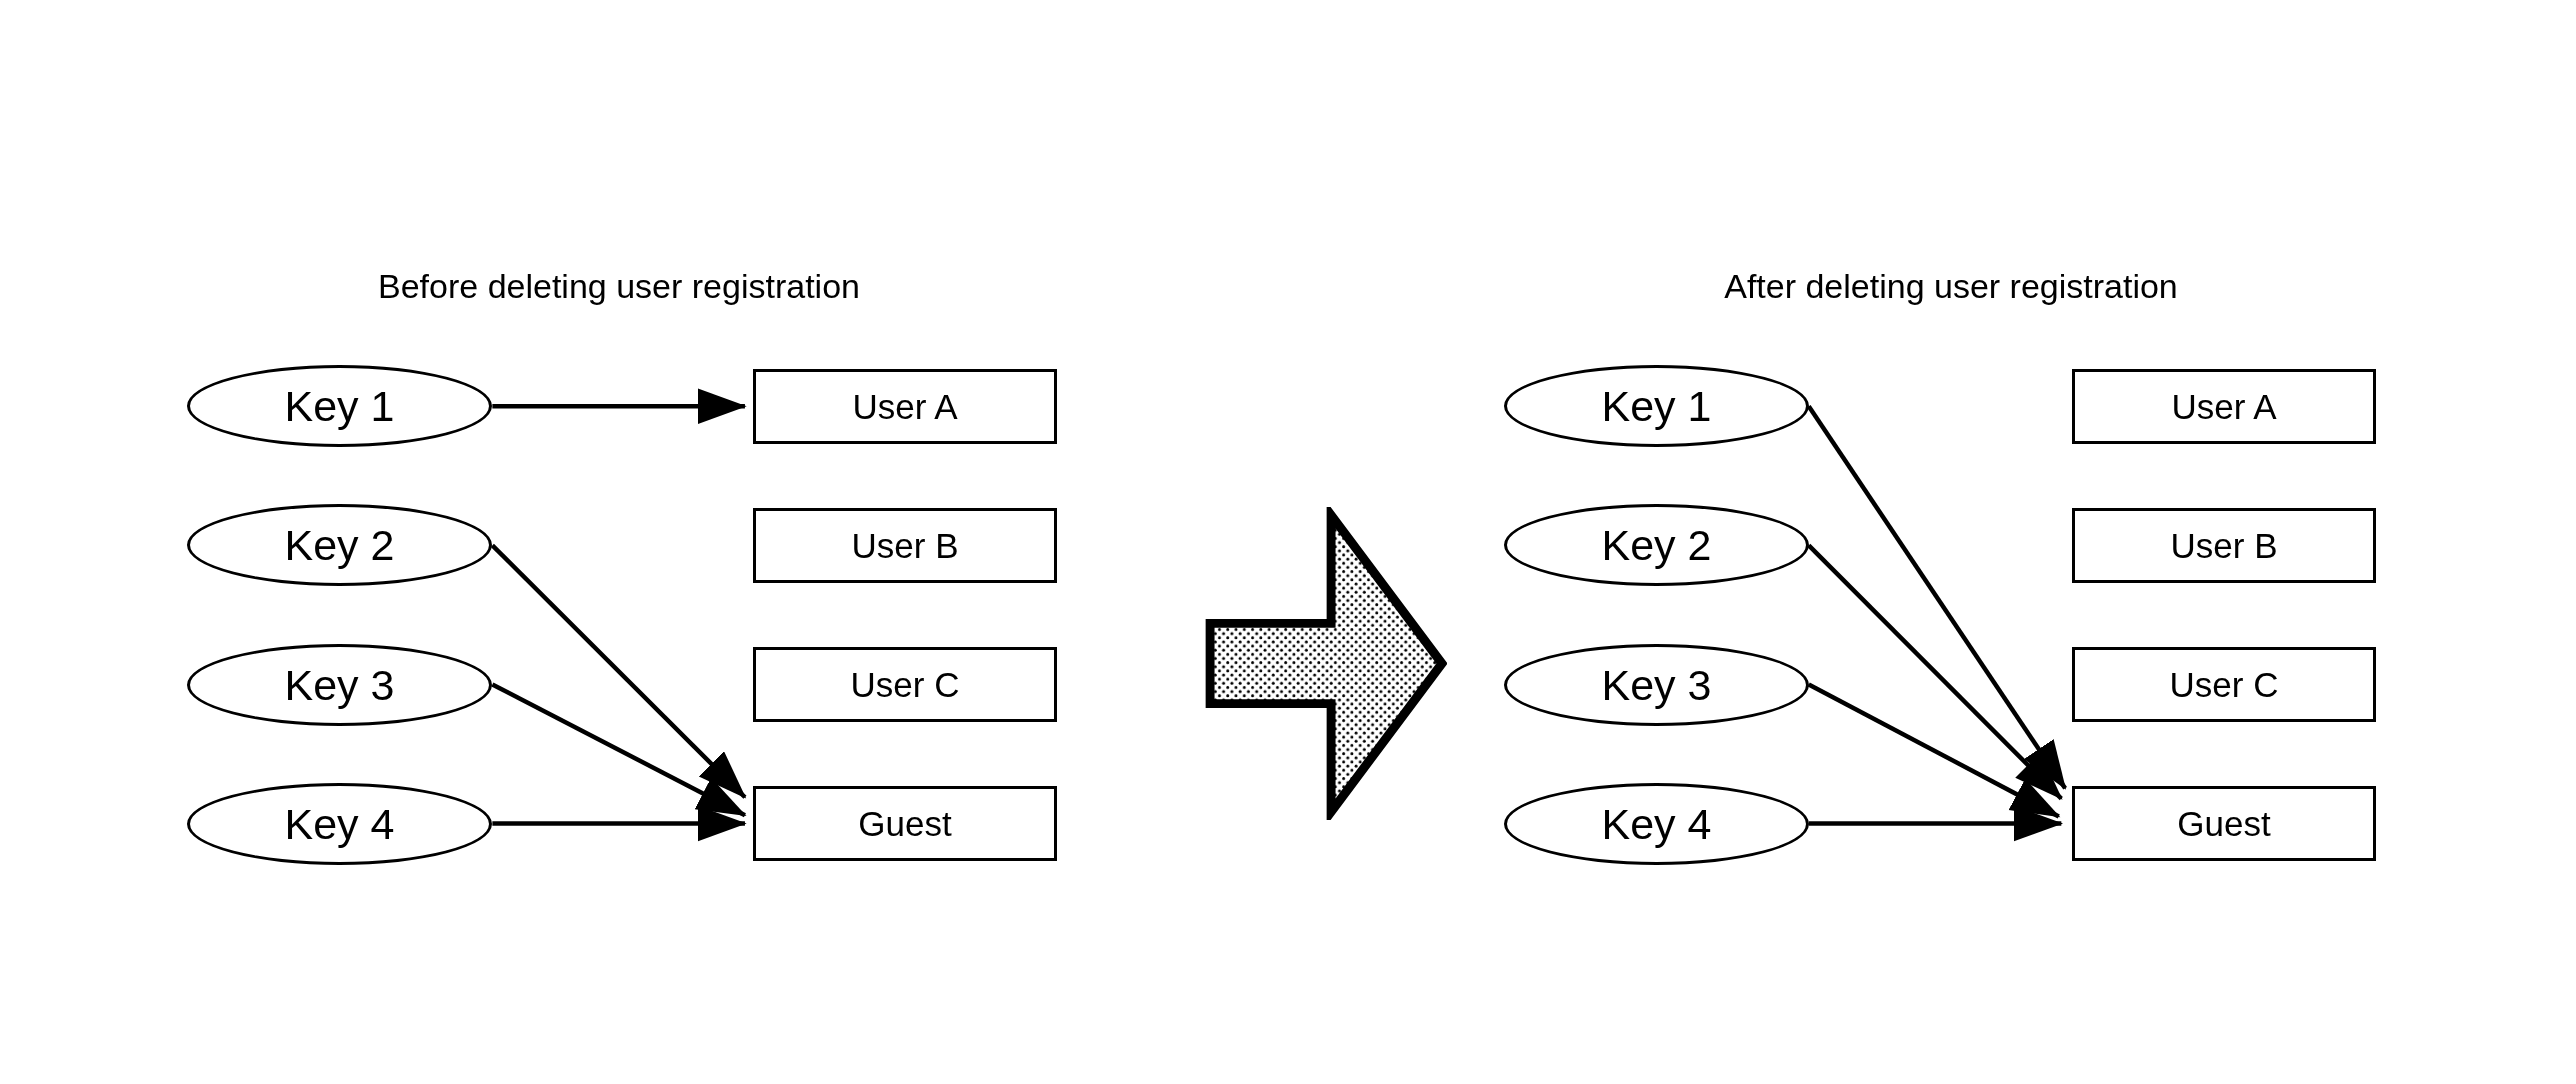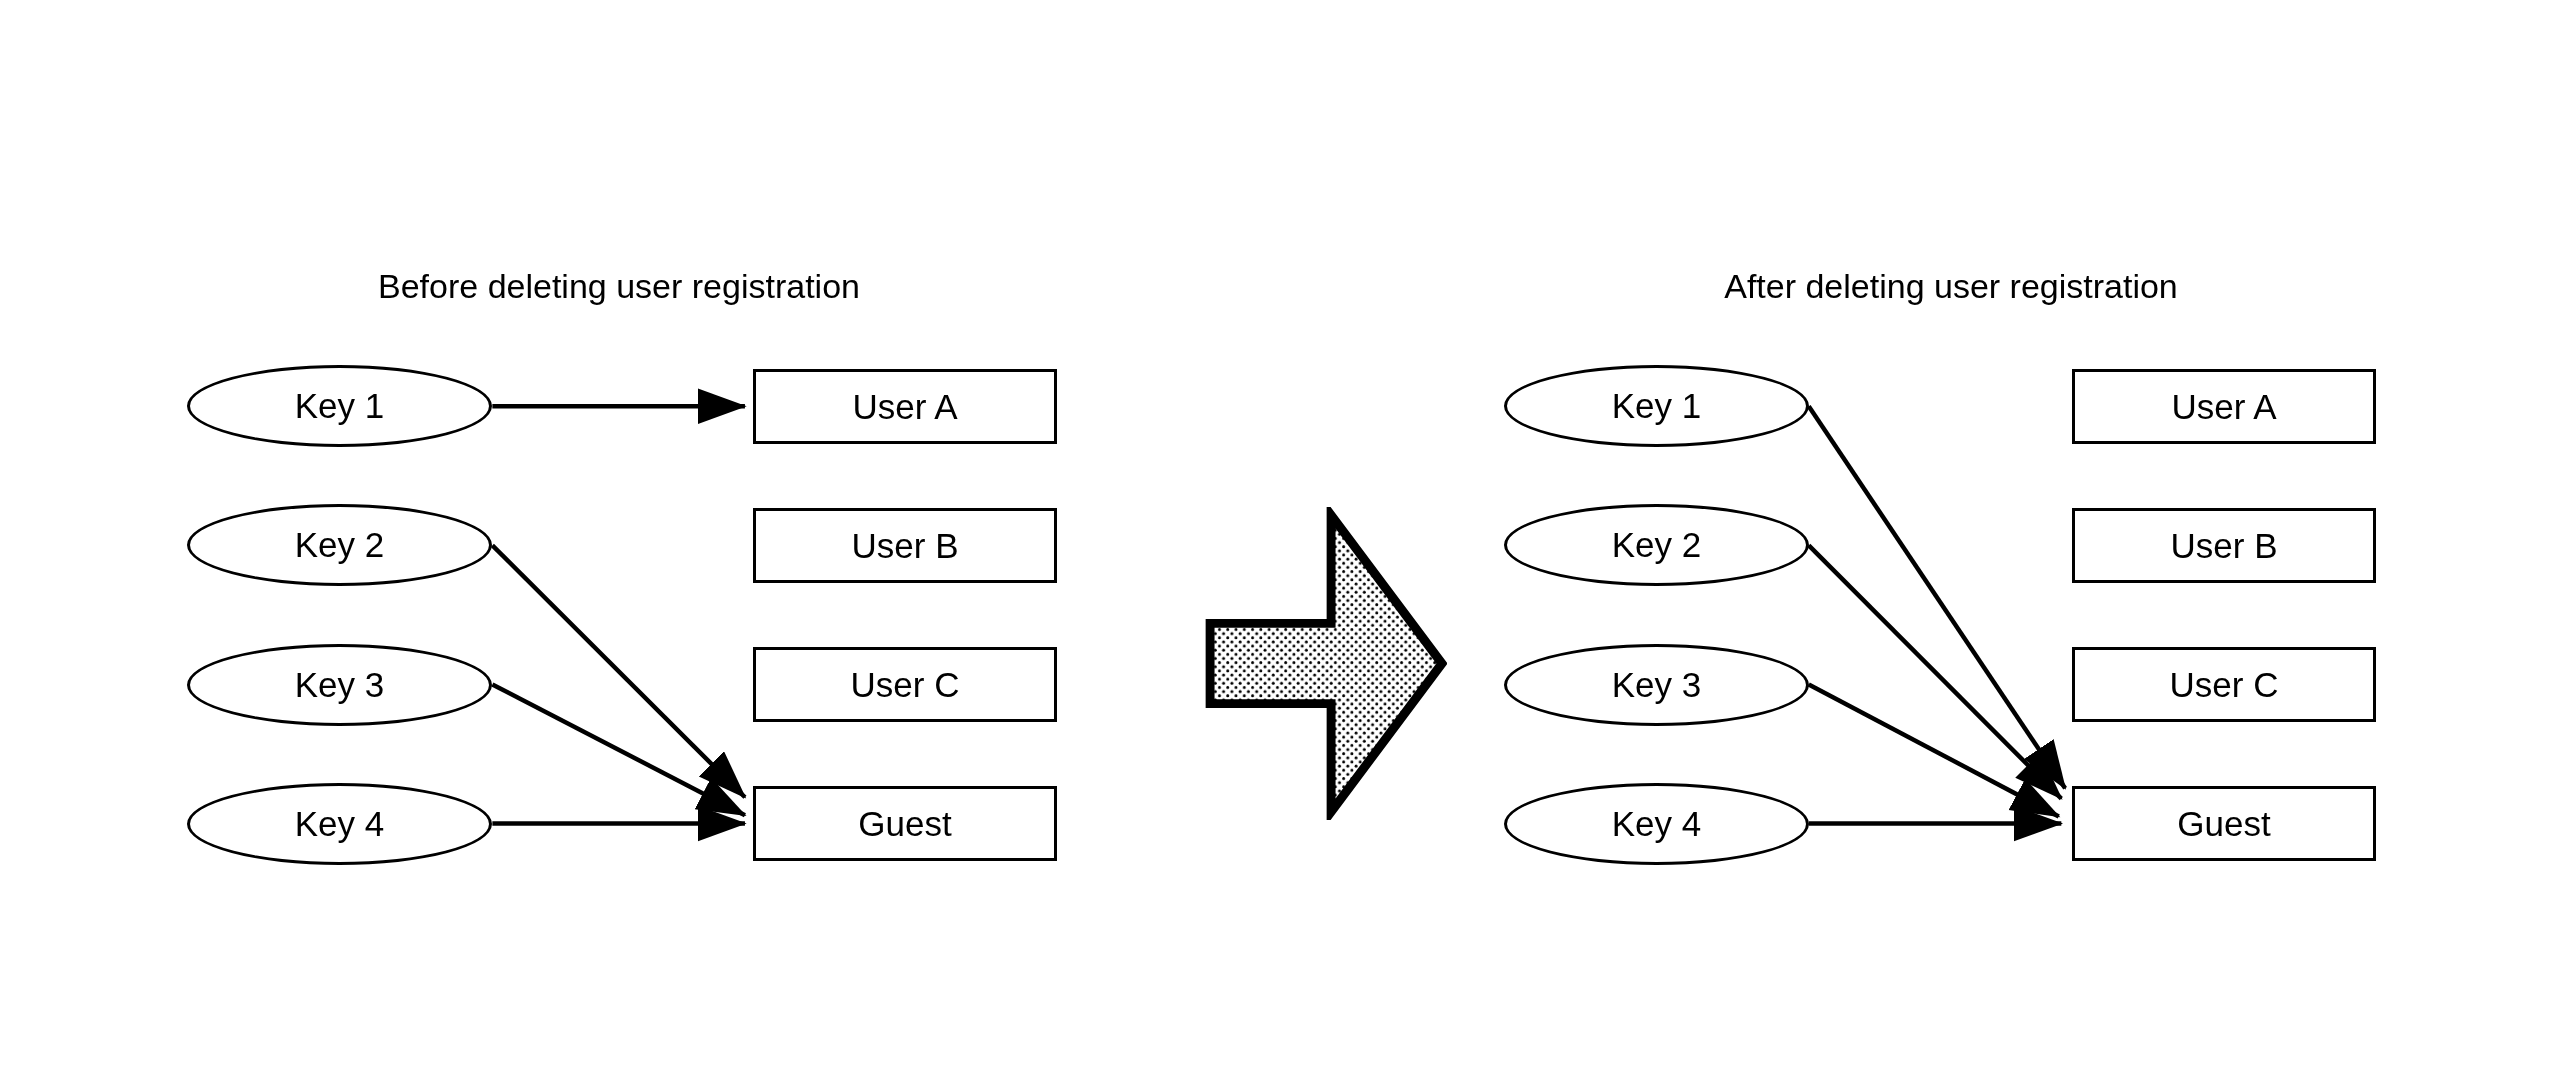--- a/index.html
+++ b/index.html
@@ -46,21 +46,21 @@
     position: absolute;
     width: 305px;
     height: 82px;
     border: 3.8px solid #000;
     border-radius: 50% / 50%;
     background: #ffffff;
     box-sizing: border-box;
     display: flex;
     align-items: center;
     justify-content: center;
-    font-size: 35px;
+    font-size: 43px;
     z-index: 5;
   }
   .node-box {
     position: absolute;
     width: 304px;
     height: 75px;
     border: 3.8px solid #000;
     background: #ffffff;
     box-sizing: border-box;
     display: flex;

